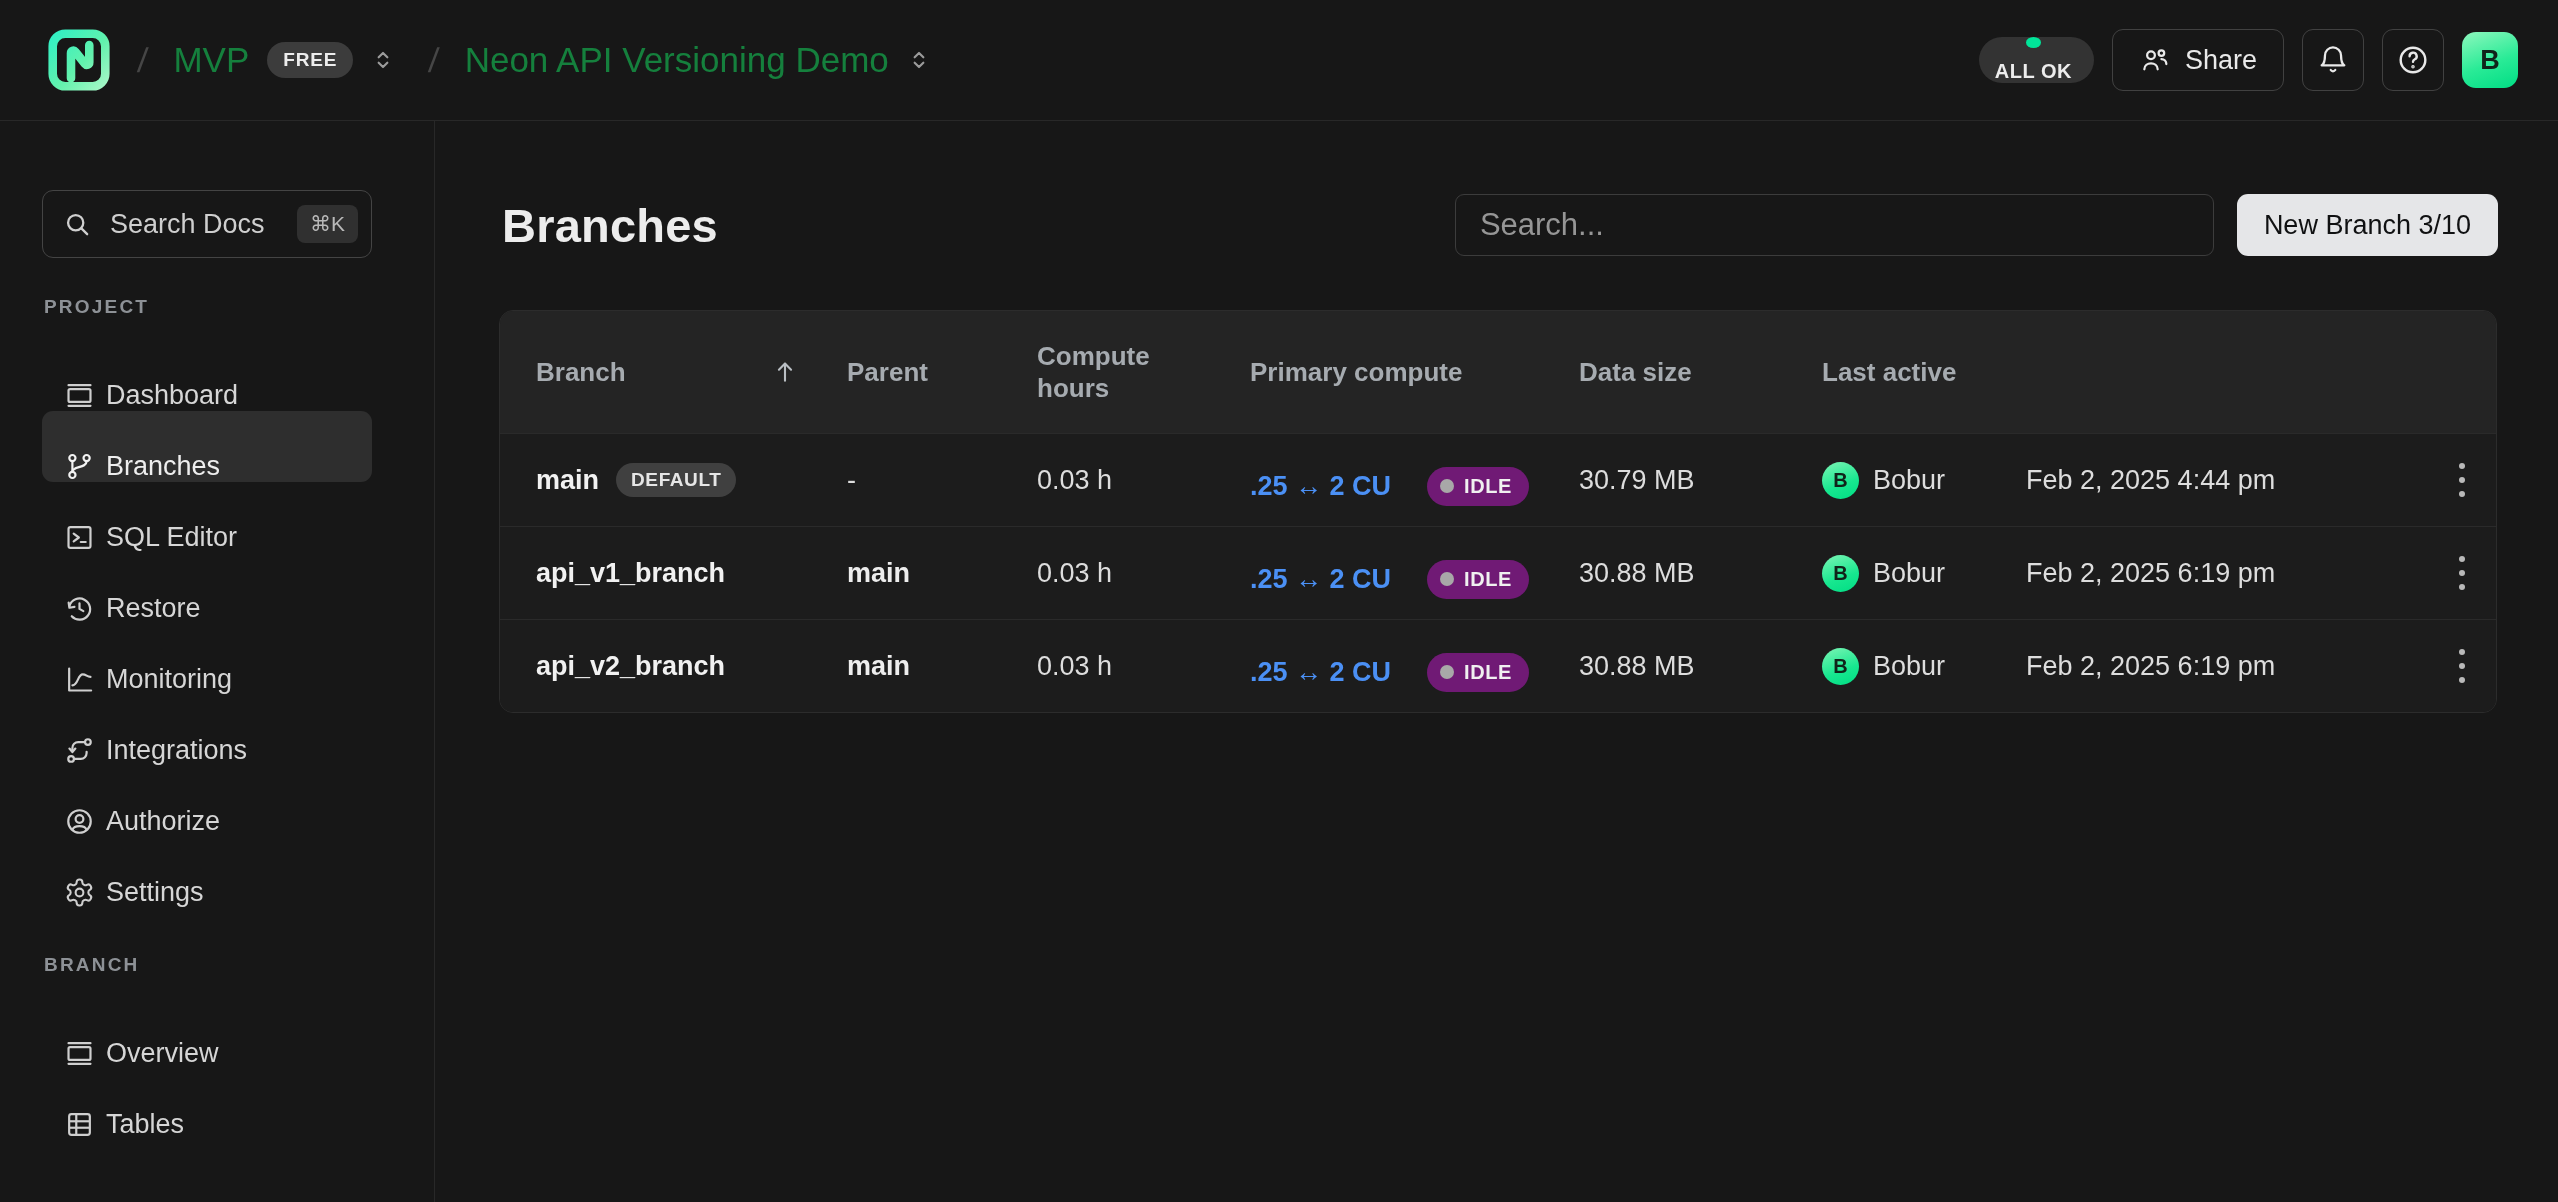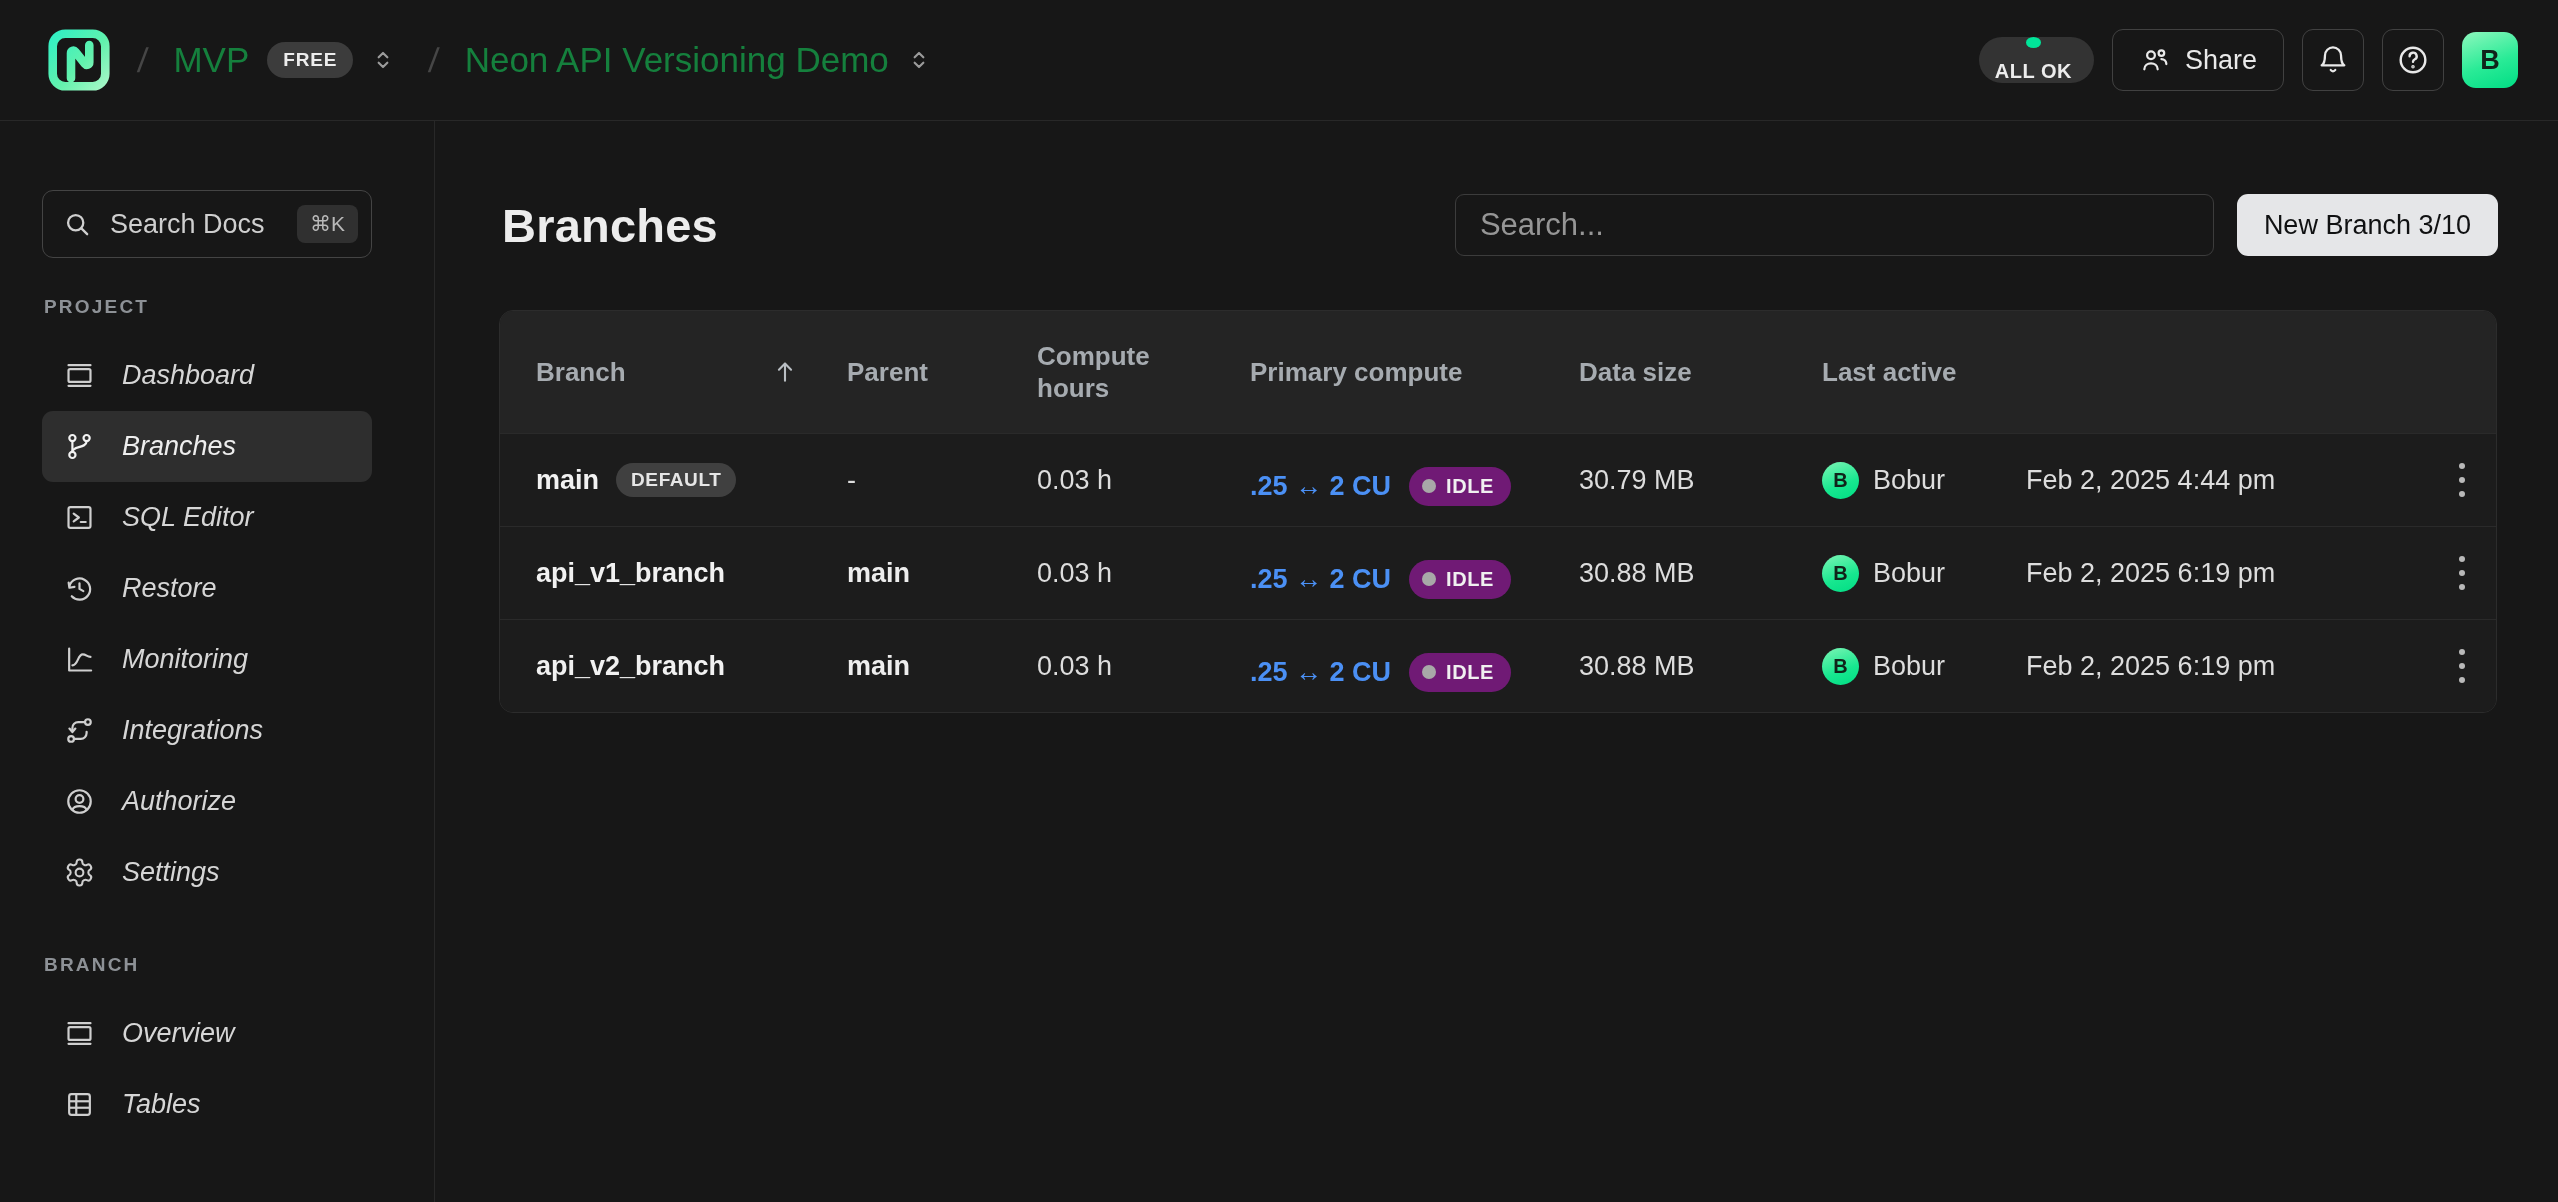--- a/index.html
+++ b/index.html
@@ -25,21 +25,21 @@
 
   .body-row { flex:1; display:flex; min-height:0; }
 
   
   .sidebar { width:435px; flex:0 0 435px; border-right:1px solid #282828; padding:69px 22px 0 42px; background:#171717; }
   .search-docs { width:330px; height:68px; border:1px solid #444444; border-radius:11px; display:flex; align-items:center; padding:0 13px 0 20px; gap:18px; cursor:pointer; background:transparent; color:#cfcfcf; }
   .search-docs-label { font-size:27px; color:#cfcfcf; }
   .kbd-badge { margin-left:auto; background:#303030; border-radius:8px; padding:7px 13px; font-size:21px; color:#b9b9b9; }
   .section-label { font-size:19px; font-weight:bold; letter-spacing:2.2px; color:#8d9196; margin:38px 0 22px 2px; }
   .section-label.second { margin-top:46px; }
-  .nav-item { width:330px; height:71px; border-radius:11px; display:flex; align-items:center; padding:0 16px 0 21px; gap:27px; color:#d6d6d6; cursor:pointer;font-style:italic; }
+  .nav-item { width:330px; height:71px; border-radius:11px; display:flex; align-items:flex-end; padding:0 16px 0 21px; gap:11px; color:#d6d6d6; cursor:pointer; }
   .nav-item.active { background:#2e2e2e; color:#eeeeee; }
   .nav-icon { width:32px; height:32px; display:flex; align-items:center; justify-content:center; color:#cfcfcf; }
   .nav-item.active .nav-icon { color:#f2f2f2; }
   .nav-label { font-size:27px; }
 
   
   .main { flex:1; padding:73px 60px 0 64px; background:#171717; min-width:0; }
   .main-head { display:flex; align-items:center; }
   .page-title { font-size:47px; font-weight:bold; color:#ececec; letter-spacing:.2px; margin-left:3px; }
   .head-controls { margin-left:auto; display:flex; align-items:center; gap:23px; }
@@ -54,21 +54,21 @@
   .th { padding-right:30px; line-height:1.25; }
   .th:first-child { padding-left:36px; display:flex; align-items:center; }
   .th-narrow { display:inline-block; max-width:120px; }
   .th-narrow2 { display:inline-block; max-width:100px; }
   .sort-arrow { margin-left:145px; color:#b9bec3; display:flex; cursor:pointer; }
   .trow { height:93px; border-top:1px solid #2a2a2a; background:#1c1c1c; font-size:27px; color:#dddddd; }
   .td-branch { padding-left:36px; display:flex; align-items:center; gap:17px; }
   .branch-name { font-weight:bold; color:#f1f1f1; }
   .parent-name { font-weight:bold; color:#ededed; }
   .default-badge { background:#404040; border-radius:999px; padding:6px 15px; font-size:19px; font-weight:bold; letter-spacing:.6px; color:#e6e6e6; }
-  .td-compute { display:flex; align-items:center; gap:18px;margin-top:12px; }
+  .td-compute { display:flex; align-items:center; gap:36px;margin-top:12px; }
   .cu-text { color:#4b90f5; font-weight:bold; }
   .idle-pill { display:inline-flex; align-items:center; gap:10px; background:#701a75; border-radius:999px; padding:8px 17px 8px 13px; }
   .idle-dot { width:14px; height:14px; border-radius:50%; background:#a8a8a8; }
   .idle-label { font-size:20px; font-weight:bold; letter-spacing:.6px; color:#f0f0f0; }
   .td-creator { display:flex; align-items:center; gap:14px; }
   .avatar-sm { width:37px; height:37px; border-radius:50%; background:linear-gradient(160deg,#7df5b5 0%,#17e78f 60%,#00dd84 100%); color:#10241a; font-size:20px; font-weight:bold; display:flex; align-items:center; justify-content:center; }
   .kebab-btn { width:44px; height:60px; border:none; background:transparent; display:flex; flex-direction:column; align-items:center; justify-content:center; gap:8px; cursor:pointer; }
   .kebab-btn span { width:6px; height:6px; border-radius:50%; background:#b9b9b9; }
   svg { display:block; }
 </style>

